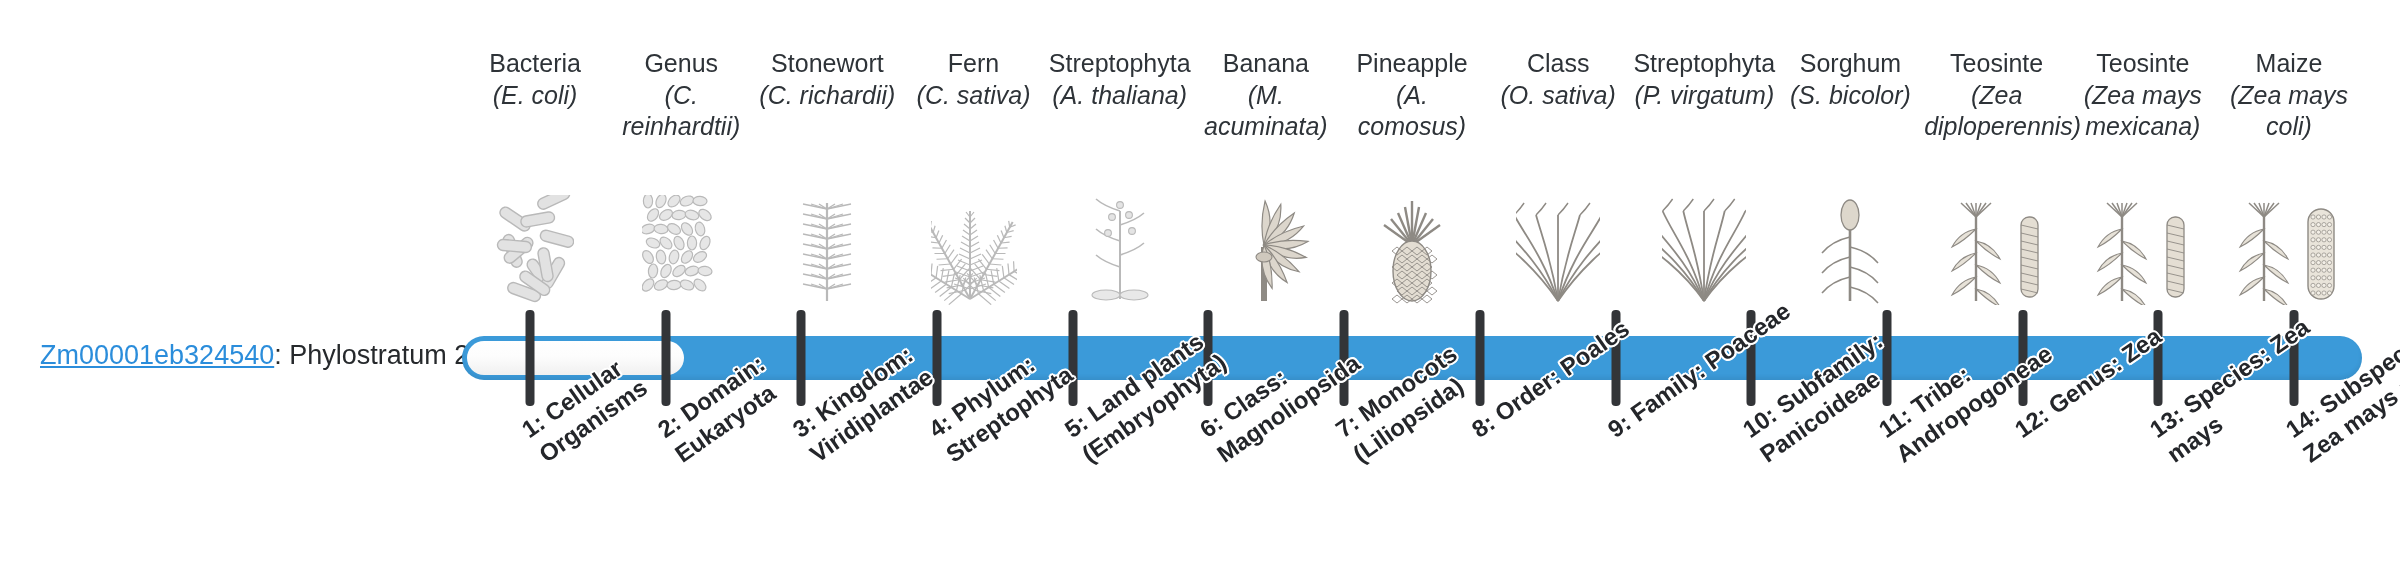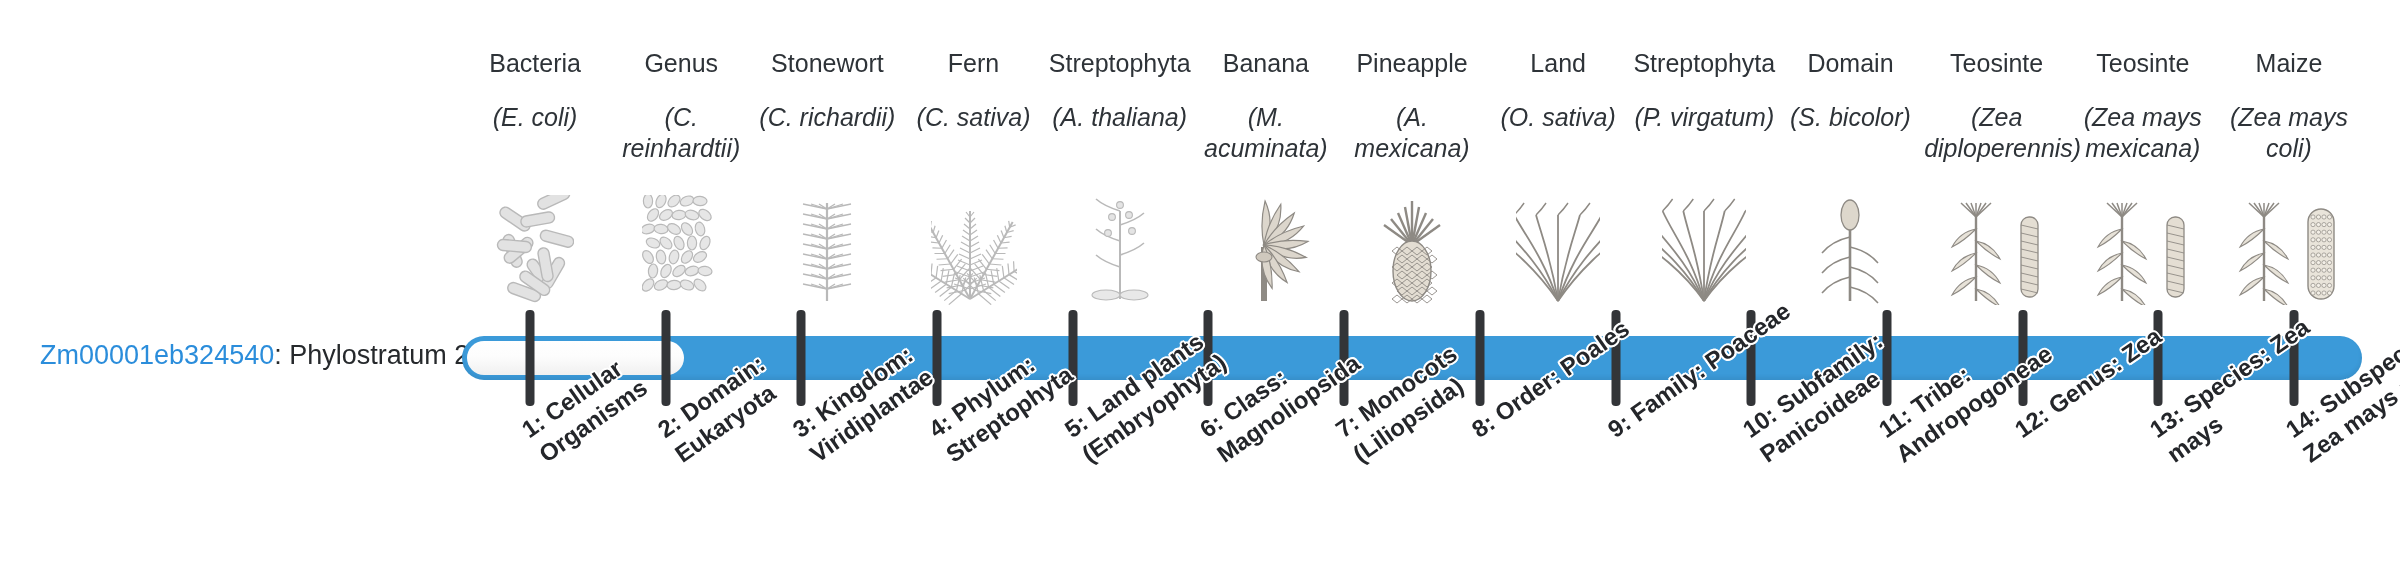--- a/index.html
+++ b/index.html
@@ -20,20 +20,21 @@
     top:338px;
     width:420px;
     text-align:right;
     font-size:27px;
     line-height:34px;
     white-space:nowrap;
     color:#26292c;
   }
   #gene-label .gene-link{
     color:#2b8ddb;
+    text-decoration:underline;
     cursor:pointer;
   }
 
   
   #species-row{
     position:absolute;
     left:462px;
     top:48px;
     width:1900px;
     height:265px;
@@ -49,21 +50,21 @@
     position:relative;
   }
   .sp-common{
     font-size:25px;
     line-height:30px;
     color:#2e3338;
     text-align:center;
     white-space:nowrap;
   }
   .sp-sci{
-    margin-top:24px;
+    margin-top:2px;
     font-size:25px;
     line-height:31px;
     font-style:italic;
     color:#2e3338;
     text-align:center;
     max-width:145px;
   }
   .sp-art{
     position:absolute;
     top:132px;
@@ -502,21 +503,21 @@
             </g>
             <g transform="translate(44,50) rotate(82)">
               <path d="M0 0 q20 -6 44 -2 q-22 12 -44 2 z" fill="#dcd6cc" stroke="#8e8a84" stroke-width="1.2"></path>
             </g>
             <ellipse cx="44" cy="62" rx="8" ry="5" fill="#cfc8bd" stroke="#8e8a84" stroke-width="1.1"></ellipse>
           </svg>
         </div>
       </div>
       <div class="species-col">
         <div class="sp-common">Pineapple</div>
-        <div class="sp-sci">(A. mexicana)</div>
+        <div class="sp-sci">(A. comosus)</div>
         <div class="sp-art">
           <svg width="78" height="110" viewBox="0 0 78 110">
             <path d="M39 50 L11 30" stroke="#8e8a84" stroke-width="2.4" fill="none"></path>
             <path d="M39 50 L18 24" stroke="#8e8a84" stroke-width="2.4" fill="none"></path>
             <path d="M39 50 L25 18" stroke="#8e8a84" stroke-width="2.4" fill="none"></path>
             <path d="M39 50 L32 12" stroke="#8e8a84" stroke-width="2.4" fill="none"></path>
             <path d="M39 50 L39 6" stroke="#8e8a84" stroke-width="2.4" fill="none"></path>
             <path d="M39 50 L46 12" stroke="#8e8a84" stroke-width="2.4" fill="none"></path>
             <path d="M39 50 L53 18" stroke="#8e8a84" stroke-width="2.4" fill="none"></path>
             <path d="M39 50 L60 24" stroke="#8e8a84" stroke-width="2.4" fill="none"></path>
@@ -547,21 +548,21 @@
             <path d="M49 92 l5 4 l-5 4 l-5 -4 z" fill="none" stroke="#8e8a84" stroke-width="0.9"></path>
             <path d="M59 92 l5 4 l-5 4 l-5 -4 z" fill="none" stroke="#8e8a84" stroke-width="0.9"></path>
             <path d="M24 100 l5 4 l-5 4 l-5 -4 z" fill="none" stroke="#8e8a84" stroke-width="0.9"></path>
             <path d="M34 100 l5 4 l-5 4 l-5 -4 z" fill="none" stroke="#8e8a84" stroke-width="0.9"></path>
             <path d="M44 100 l5 4 l-5 4 l-5 -4 z" fill="none" stroke="#8e8a84" stroke-width="0.9"></path>
             <path d="M54 100 l5 4 l-5 4 l-5 -4 z" fill="none" stroke="#8e8a84" stroke-width="0.9"></path>
           </svg>
         </div>
       </div>
       <div class="species-col">
-        <div class="sp-common">Land</div>
+        <div class="sp-common">Class</div>
         <div class="sp-sci">(O. sativa)</div>
         <div class="sp-art">
           <svg width="84" height="110" viewBox="0 0 84 110">
             <path d="M42 106 C11.759999999999998 61.4 -24.240000000000002 40 -45.84 20" stroke="#8e8a84" stroke-width="1.8" fill="none"></path>
             <path d="M-45.84 20 q6 -6 10 -12" stroke="#8e8a84" stroke-width="1.4" fill="none"></path>
             <path d="M42 106 C19.319999999999997 61.4 -7.680000000000003 40 -23.880000000000006 20" stroke="#8e8a84" stroke-width="1.8" fill="none"></path>
             <path d="M-23.880000000000006 20 q6 -6 10 -12" stroke="#8e8a84" stroke-width="1.4" fill="none"></path>
             <path d="M42 106 C26.88 61.4 8.879999999999999 40 -1.9200000000000017 20" stroke="#8e8a84" stroke-width="1.8" fill="none"></path>
             <path d="M-1.9200000000000017 20 q6 -6 10 -12" stroke="#8e8a84" stroke-width="1.4" fill="none"></path>
             <path d="M42 106 C34.44 61.4 25.439999999999998 40 20.04 20" stroke="#8e8a84" stroke-width="1.8" fill="none"></path>
@@ -603,21 +604,21 @@
             <path d="M42 106 C60.900000000000006 61 87.9 40 104.10000000000001 16" stroke="#8e8a84" stroke-width="1.8" fill="none"></path>
             <path d="M104.10000000000001 16 q6 -6 10 -12" stroke="#8e8a84" stroke-width="1.4" fill="none"></path>
             <path d="M42 106 C67.2 61 103.2 40 124.80000000000001 16" stroke="#8e8a84" stroke-width="1.8" fill="none"></path>
             <path d="M124.80000000000001 16 q6 -6 10 -12" stroke="#8e8a84" stroke-width="1.4" fill="none"></path>
             <path d="M42 106 C73.5 61 118.5 40 145.5 16" stroke="#8e8a84" stroke-width="1.8" fill="none"></path>
             <path d="M145.5 16 q6 -6 10 -12" stroke="#8e8a84" stroke-width="1.4" fill="none"></path>
           </svg>
         </div>
       </div>
       <div class="species-col">
-        <div class="sp-common">Domain</div>
+        <div class="sp-common">Sorghum</div>
         <div class="sp-sci">(S. bicolor)</div>
         <div class="sp-art">
           <svg width="78" height="110" viewBox="0 0 78 110">
             <path d="M39 106 L39 30" stroke="#8e8a84" stroke-width="2.6" fill="none"></path>
             <ellipse cx="39" cy="20" rx="9" ry="15" fill="#ddd7cc" stroke="#8e8a84" stroke-width="1.3"></ellipse>
             <path d="M39 42 q-18 4 -28 16" stroke="#8e8a84" stroke-width="1.5" fill="none"></path>
             <path d="M39 52 q18 4 28 16" stroke="#8e8a84" stroke-width="1.5" fill="none"></path>
             <path d="M39 62 q-18 4 -28 16" stroke="#8e8a84" stroke-width="1.5" fill="none"></path>
             <path d="M39 72 q18 4 28 16" stroke="#8e8a84" stroke-width="1.5" fill="none"></path>
             <path d="M39 82 q-18 4 -28 16" stroke="#8e8a84" stroke-width="1.5" fill="none"></path>

